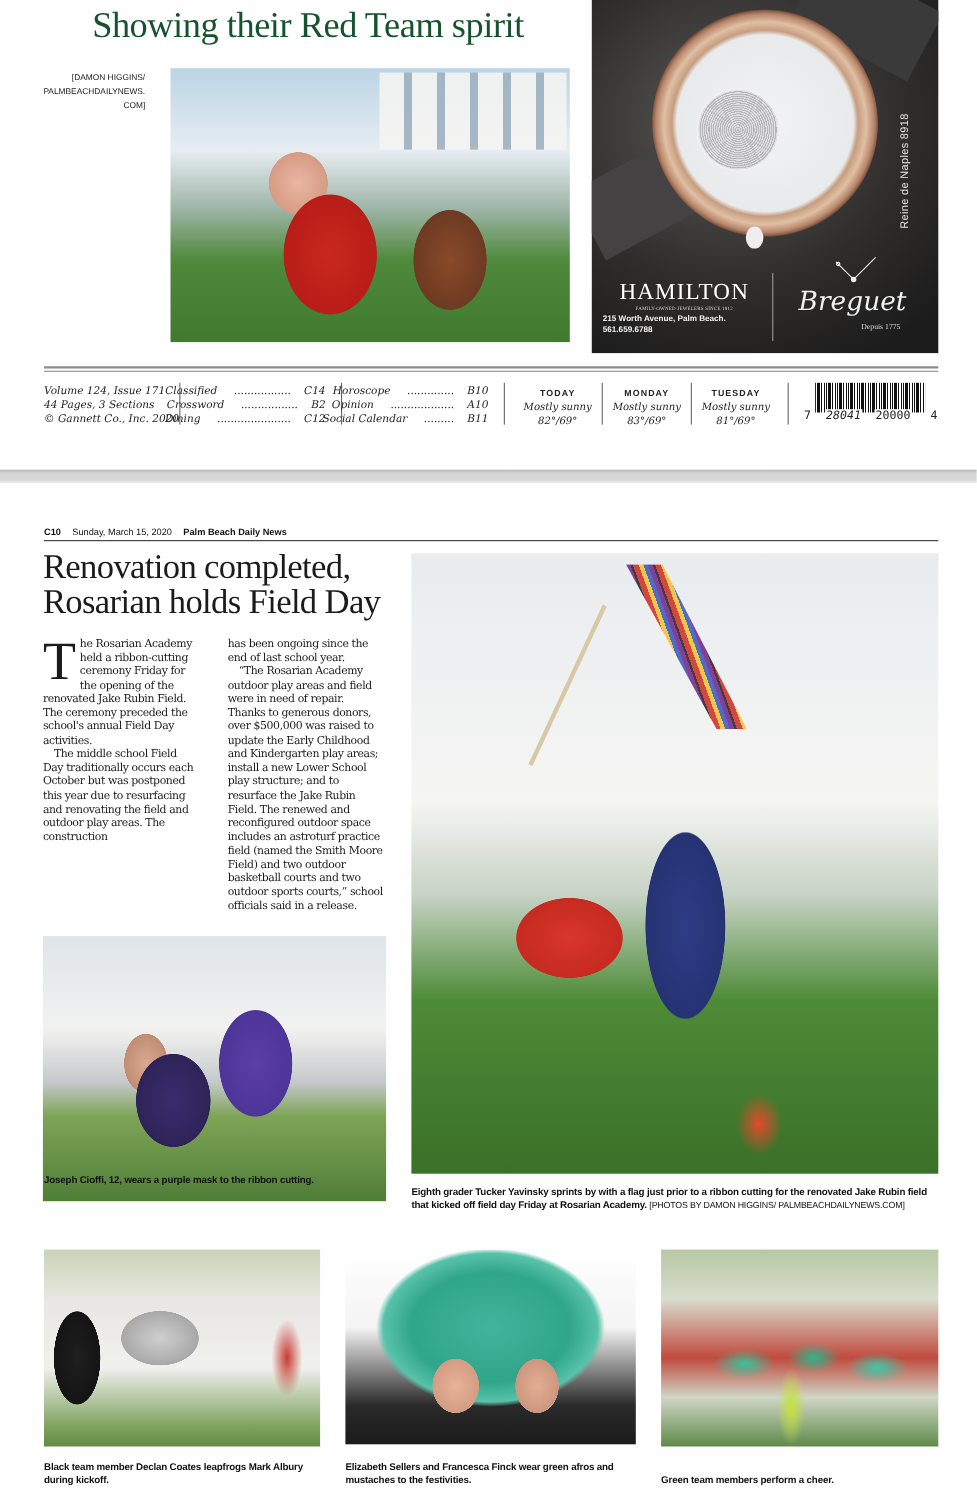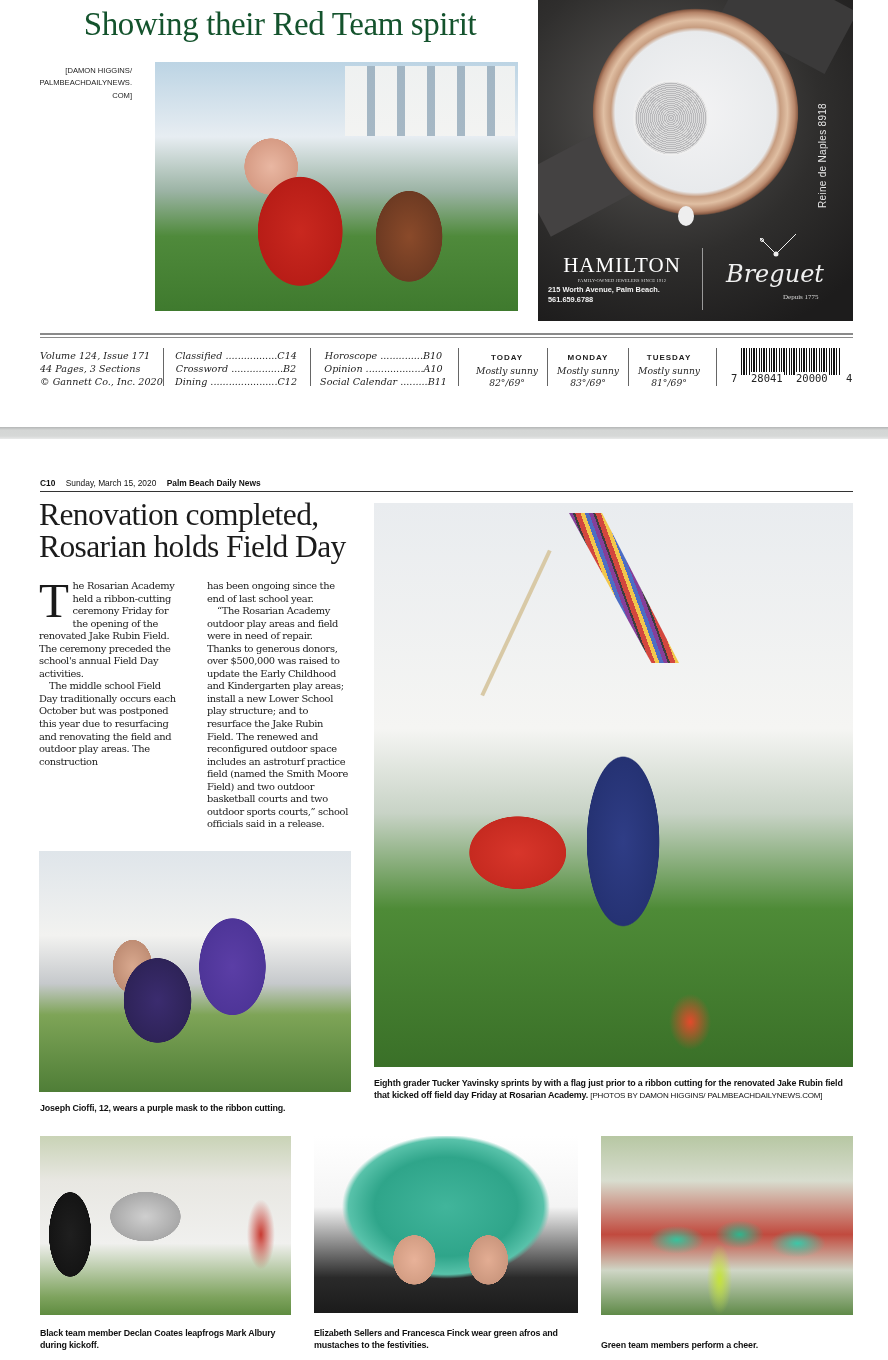--- a/index.html
+++ b/index.html
@@ -30,21 +30,21 @@
   .ad .tagline { position:absolute; left: 14px; top: 278px; width: 140px; text-align:center; color: #ddd; font-family: "Liberation Serif", serif; font-size: 4.5px; letter-spacing: .2px; }
   .ad .addr { position:absolute; left: 10px; top: 285px; width: 148px; text-align: left; color: #f2f2f2; font-family: "Liberation Sans", sans-serif; font-weight: bold; font-size: 7.4px; line-height: 10px; }
   .ad .divider { position:absolute; left: 164px; top: 248px; width: 1px; height: 62px; background: #9a9a9a; }
   .ad .breguet { position:absolute; left: 172px; top: 260px; width: 130px; text-align: center; color: #f0f0f0; font-family: "DejaVu Serif", serif; font-style: italic; font-size: 24px; }
   .ad .depuis { position:absolute; left: 245px; top: 293px; color: #d8d8d8; font-family: "Liberation Serif", serif; font-size: 7px; }
   .ad .hands { position:absolute; left: 220px; top: 232px; width: 40px; height: 30px; }
 
   
   .rule-double { left: 40px; top: 333px; width: 813px; height: 5px; border-top: 2px solid #8a8a8a; border-bottom: 1px solid #8a8a8a; box-sizing: border-box; }
   .info { top: 350px; font-family: "DejaVu Serif", serif; font-style: italic; font-size: 9.6px; line-height: 12.8px; color: #222; }
-  .info .row { display: flex; justify-content: center; white-space: nowrap; }
+  .info .row { display: flex; justify-content: flex-end; white-space: nowrap; gap: 12px; }
   .vsep { top: 348px; width: 1px; height: 38px; background: #666; }
   .wx { top: 352px; width: 82px; text-align: center; font-size: 9.2px; line-height: 12.5px; color: #222; }
   .wx .day { font-family: "Liberation Sans", sans-serif; font-weight: bold; font-style: normal; font-size: 8px; letter-spacing: 1px; }
   .wx .it { font-family: "DejaVu Serif", serif; font-style: italic; }
   .barcode { left: 741px; top: 348px; width: 100px; height: 27px;
     background: repeating-linear-gradient(90deg, #111 0 1px, #fff 1px 2px, #111 2px 4px, #fff 4px 5px, #111 5px 6px, #fff 6px 8px, #111 8px 9px, #fff 9px 10px); }
   .barcode-num { top: 372px; font-family: "DejaVu Sans Mono", monospace; font-size: 10.5px; color: #222; }
 
   
   .page-gap { left: 0; top: 427px; width: 888px; height: 12px; background: linear-gradient(180deg, #b4b6b6 0%, #d4d6d5 25%, #d6d8d7 75%, #e8e9e9 100%); }
@@ -73,21 +73,21 @@
       radial-gradient(ellipse 30px 40px at 66% 92%, #e34a2b 0%, transparent 70%),
       linear-gradient(180deg, #e9ecef 0%, #f5f5f3 40%, #c8d3c6 55%, #4e8b37 72%, #3a7028 100%); }
   .photo-flag .ribbons { position:absolute; left: 195px; top: 10px; width: 110px; height: 150px;
     background: repeating-linear-gradient(70deg, #d0342a 0 5px, #f2c23a 5px 9px, #3b5fbf 9px 13px, #7a2b8f 13px 17px, #2a2a2a 17px 19px);
     clip-path: polygon(0 0, 30% 0, 100% 100%, 75% 100%); opacity: .9; }
   .photo-flag .pole { position:absolute; left: 140px; top: 40px; width: 4px; height: 160px; background: #d8c9a6; transform: rotate(25deg); }
 
   .cap { font-family: "Liberation Sans", sans-serif; font-weight: bold; font-size: 8.9px; line-height: 12.3px; color: #111; letter-spacing: -0.15px; }
   .cap .credit { font-weight: normal; font-size: 8px; }
   .cap-flag { left: 374px; top: 1077px; width: 470px; }
-  .cap-purple { left: 40px; top: 1102px; width: 320px; }
+  .cap-purple { left: 40px; top: 1066px; width: 320px; }
 
   .photo-bw { left: 40px; top: 1136px; width: 251px; height: 179px;
     background:
       radial-gradient(ellipse 50px 35px at 42% 45%, #cfcfcf 0%, #a8a8a8 70%, transparent 71%),
       radial-gradient(ellipse 30px 60px at 12% 55%, #1f1f1f 0%, #141414 70%, transparent 71%),
       radial-gradient(ellipse 20px 50px at 88% 55%, #c83a31 0%, transparent 70%),
       linear-gradient(180deg, #c9d3b6 0%, #e8e7e2 25%, #f0f0ee 60%, #7ea35e 90%, #5f8c40 100%); }
   .photo-afro { left: 314px; top: 1136px; width: 264px; height: 177px;
     background:
       radial-gradient(ellipse 30px 35px at 38% 70%, #e8b299 0%, #d39d83 70%, transparent 71%),
@@ -204,21 +204,21 @@
 <div class="abs vsep" style="left:628px;"></div>
 <div class="abs wx" style="left:628px;">
   <div class="day">TUESDAY</div>
   <div class="it">Mostly sunny</div>
   <div class="it">81°/69°</div>
 </div>
 <div class="abs vsep" style="left:716px;"></div>
 
 <div class="abs barcode"></div>
 <div class="abs barcode-num" style="left:731px;">7</div>
-<div class="abs barcode-num" style="left:750px; background:#fff; padding:0 1px;">28041</div>
+<div class="abs barcode-num" style="left:750px; background:#fff; padding:0 1px;font-style:italic;">28041</div>
 <div class="abs barcode-num" style="left:795px; background:#fff; padding:0 1px;">20000</div>
 <div class="abs barcode-num" style="left:846px;">4</div>
 
 <div class="abs page-gap"></div>
 
 <div class="abs folio">
   <span><b>C10</b></span>
   <span>Sunday, March 15, 2020</span>
   <span><b>Palm Beach Daily News</b></span>
 </div>

